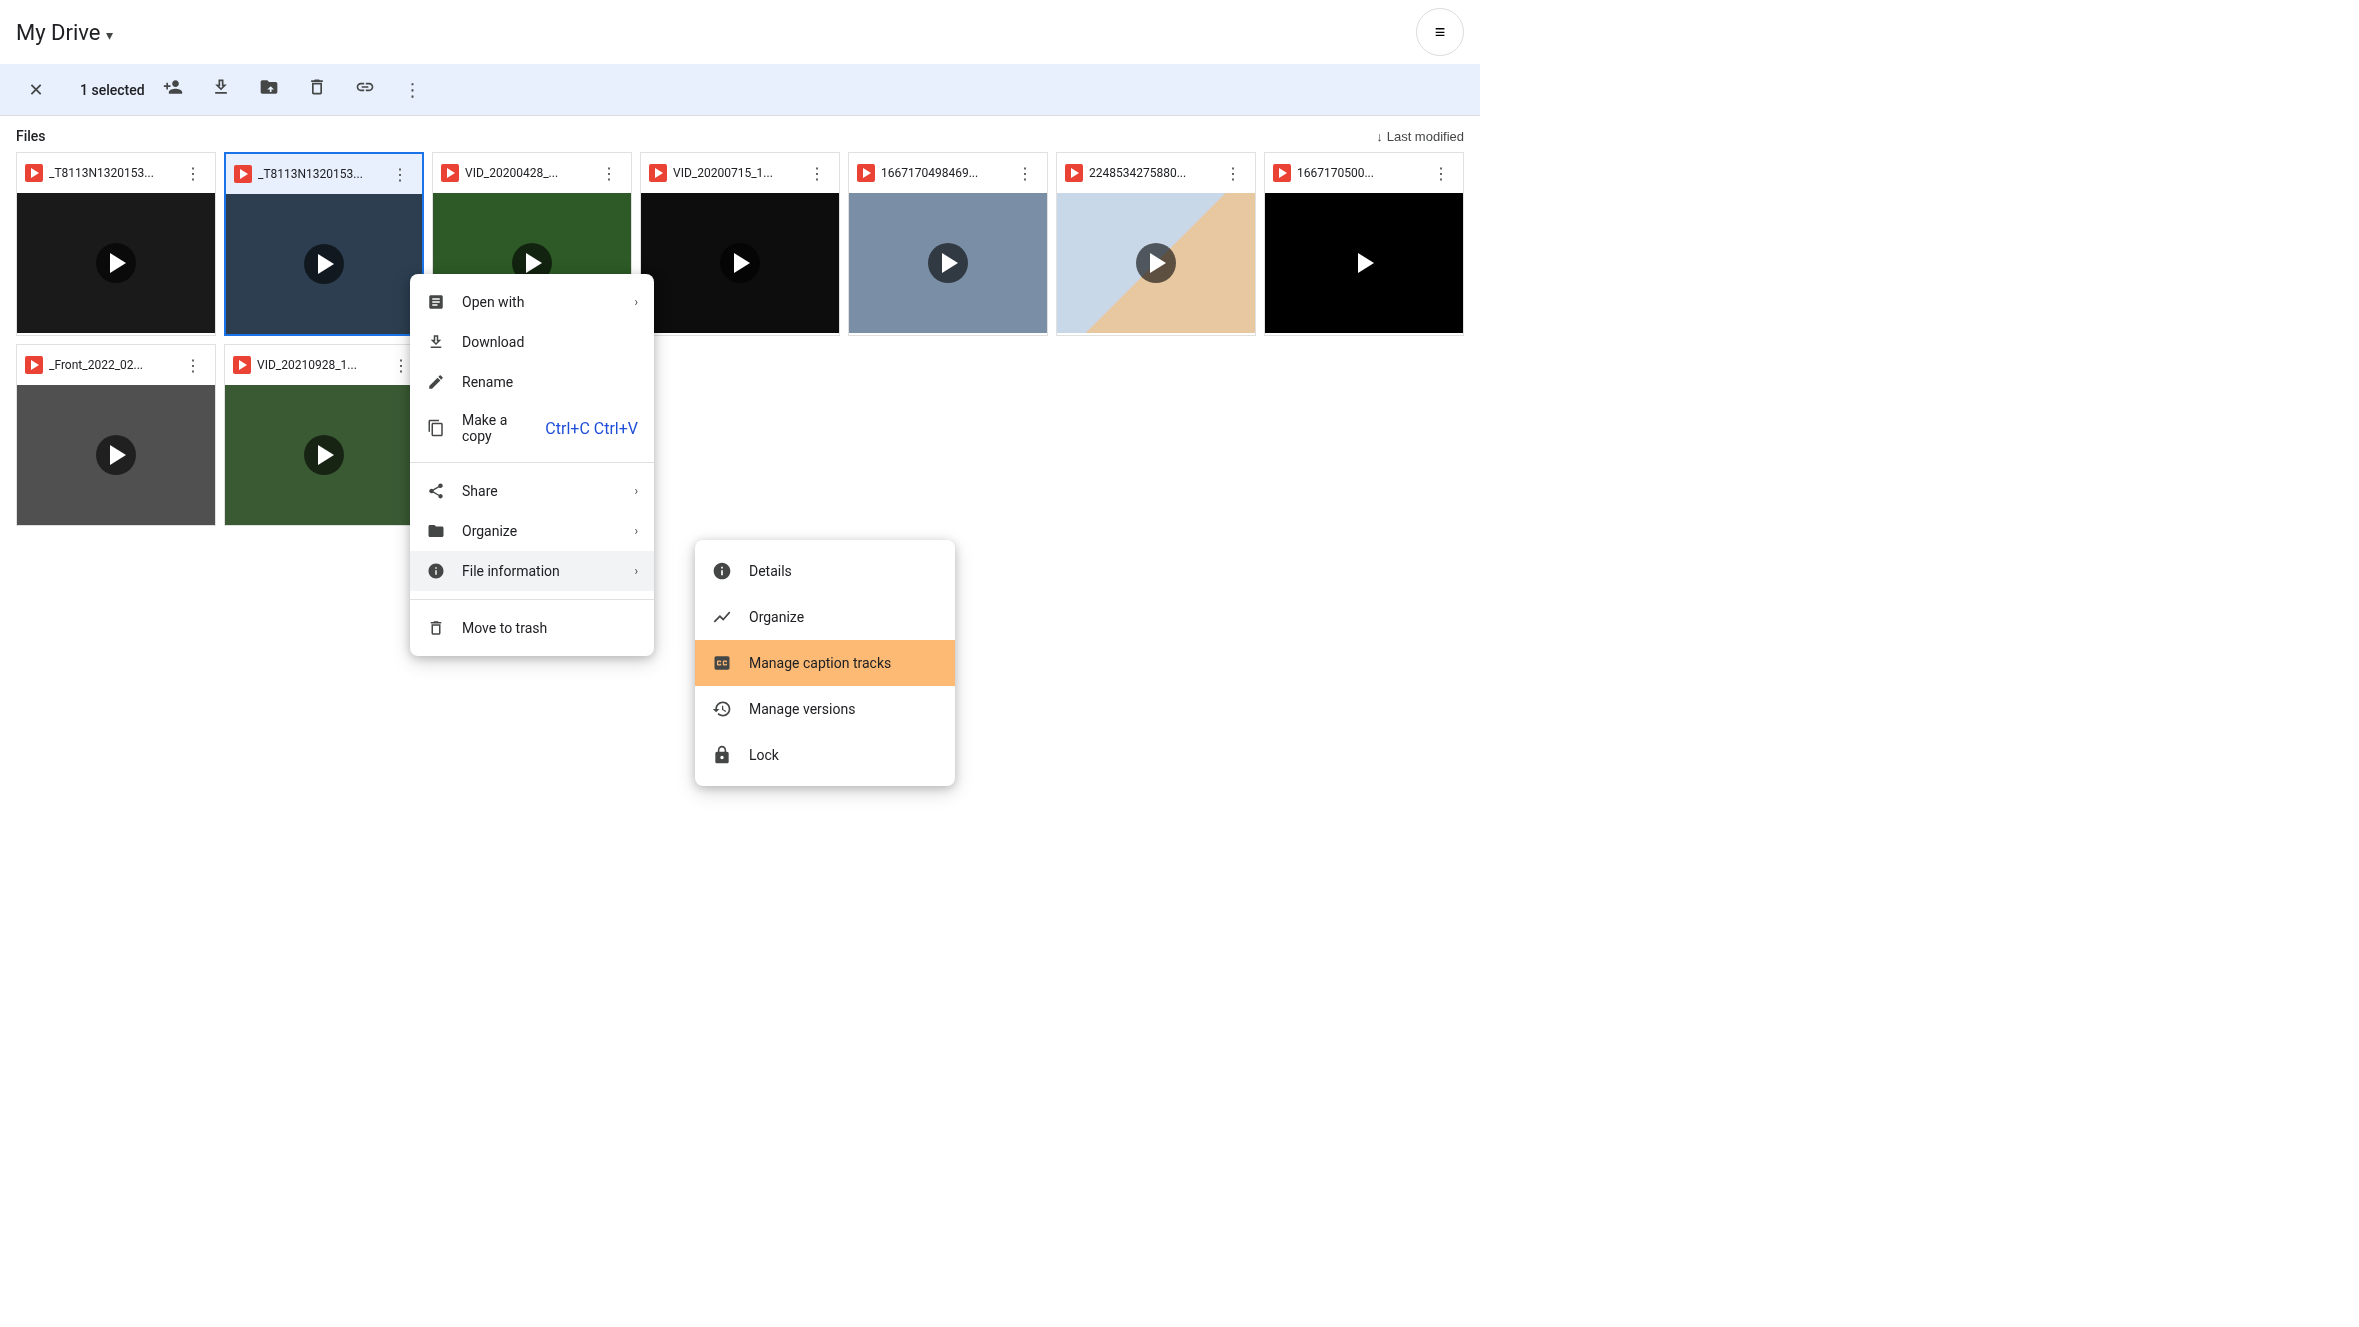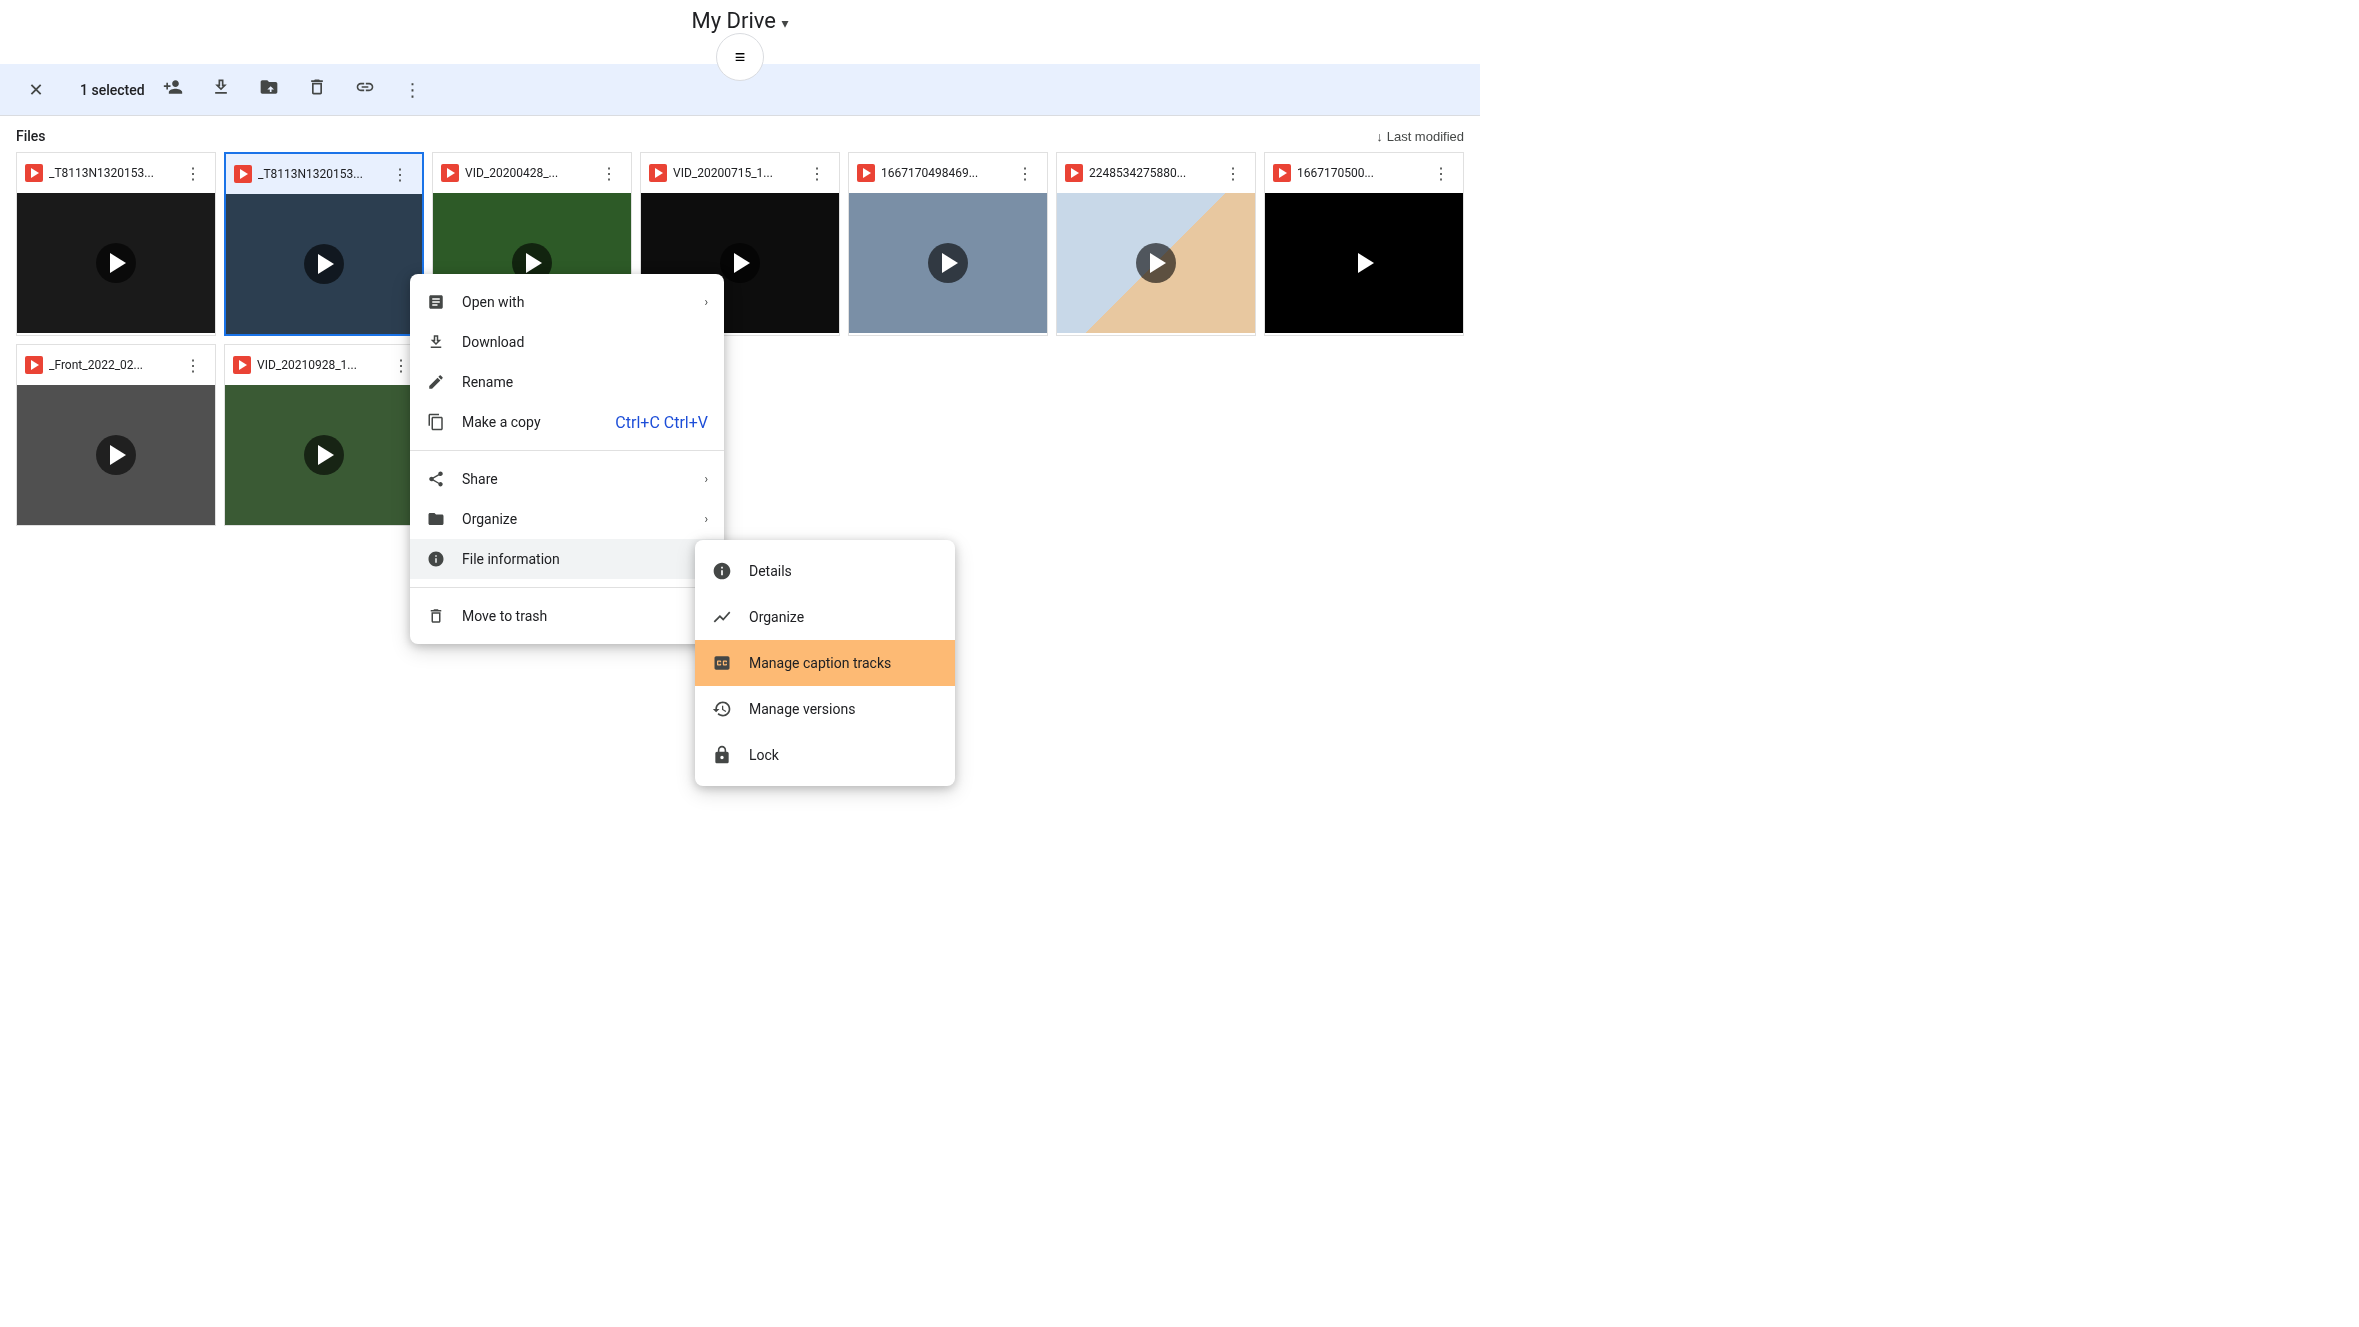--- a/index.html
+++ b/index.html
@@ -14,21 +14,20 @@
     }
 
     
     .header {
       display: flex;
       align-items: center;
       justify-content: space-between;
       padding: 8px 16px;
       height: 64px;
       border-bottom: none;
-      flex-direction: column;
     }
     .header-left {
       display: flex;
       align-items: center;
       gap: 8px;
     }
     .drive-title {
       font-size: 22px;
       font-weight: 400;
       color: #202124;
@@ -192,21 +191,21 @@
     .thumb-dark2 { background: #0d0d0d; }
     .thumb-light { background: #7a8fa6; }
     .thumb-gray { background: #505050; }
     .thumb-black { background: #000; }
 
     
     .context-menu {
       position: absolute;
       left: 410px;
       top: 158px;
-      width: 314px;
+      width: 244px;
       background: #fff;
       border-radius: 8px;
       box-shadow: 0 2px 10px rgba(0,0,0,0.2), 0 6px 20px rgba(0,0,0,0.15);
       z-index: 1000;
       padding: 8px 0;
     }
     .menu-item {
       display: flex;
       align-items: center;
       gap: 16px;

